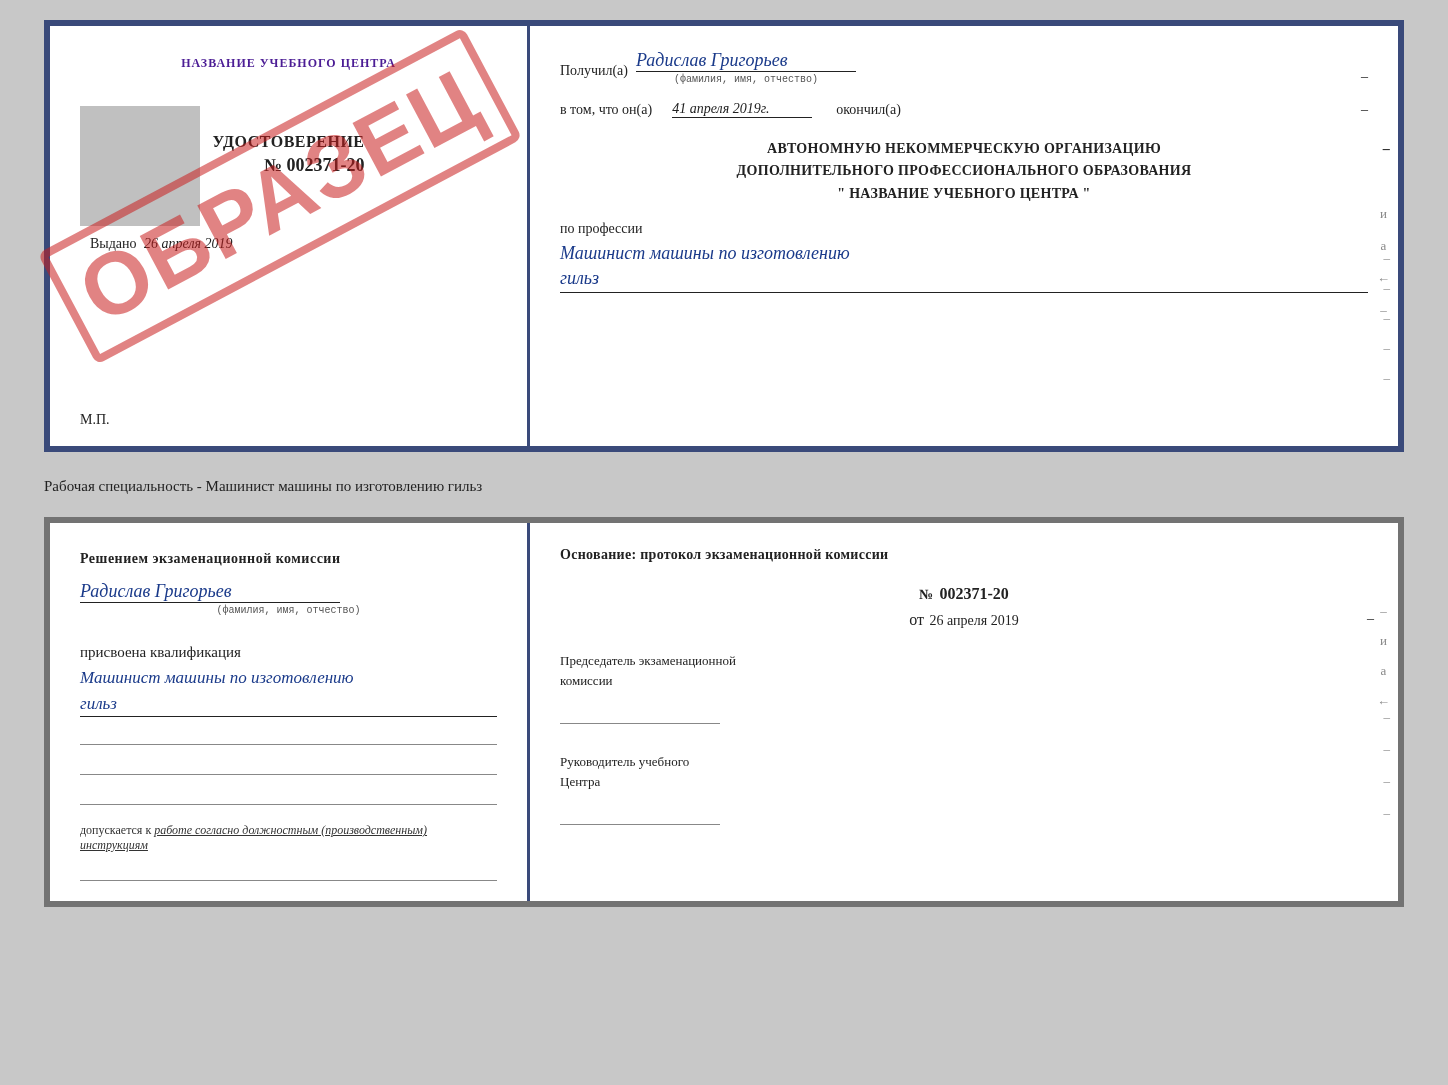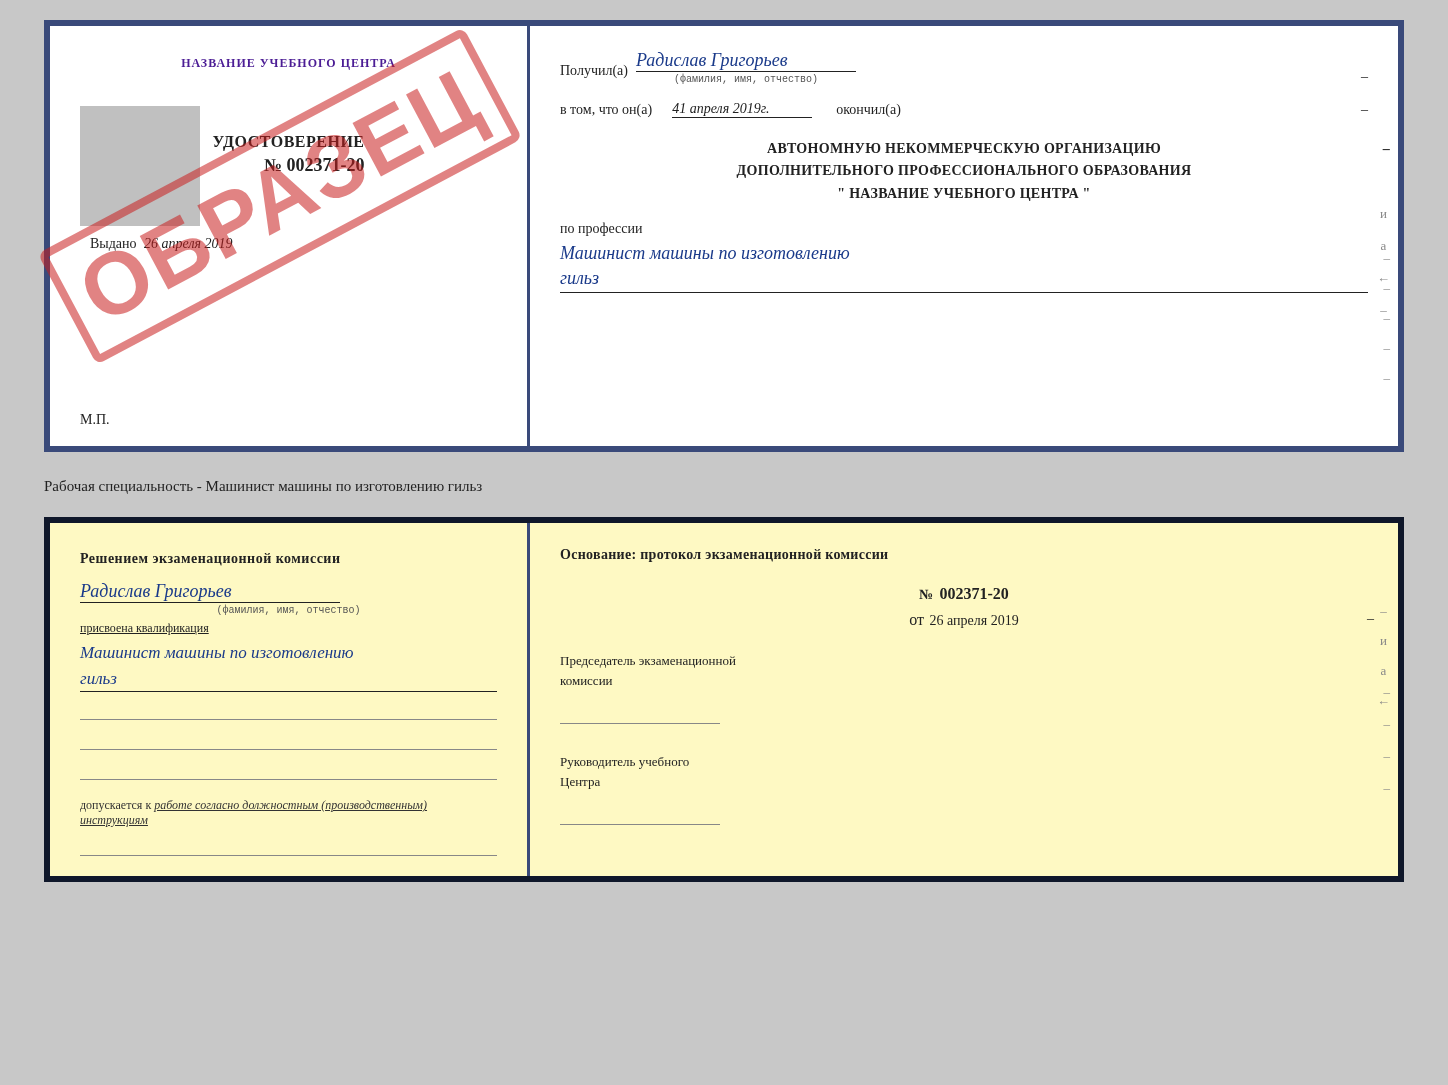--- a/index.html
+++ b/index.html
@@ -208,22 +208,22 @@
     .caption-line {
       font-size: 15px;
       color: #222;
       padding: 8px 0 4px 0;
       width: 1360px;
     }
 
     
     .bottom-doc {
       display: flex;
-      border: 6px solid #0f172a;
-      background: #fef9c3;
+      border: 6px solid #737373;
+      background: #ffffff;
       width: 100%;
     }
 
     .bottom-left {
       width: 480px;
       border-right: 3px solid #3a4a7a;
       padding: 28px 30px 20px 30px;
       position: relative;
     }
 
@@ -245,25 +245,24 @@
       font-size: 18px;
       font-style: italic;
       color: #1a3a8a;
       font-family: 'Brush Script MT', cursive, serif;
       border-bottom: 1.5px solid #222;
       display: inline-block;
       min-width: 260px;
     }
 
     .prisvoena-line {
-      font-size: 12px;
-      color: #222;
-      margin-top: 5px;
+      font-size: 15px;
+      color: #222;
+      margin-top: 28px;
       margin-bottom: 4px;
-      text-decoration: underline;
     }
 
     .qualification-text {
       font-size: 17px;
       font-style: italic;
       color: #1a3a8a;
       font-family: 'Brush Script MT', cursive, serif;
       border-bottom: 1px solid #222;
       display: block;
       line-height: 1.5;

